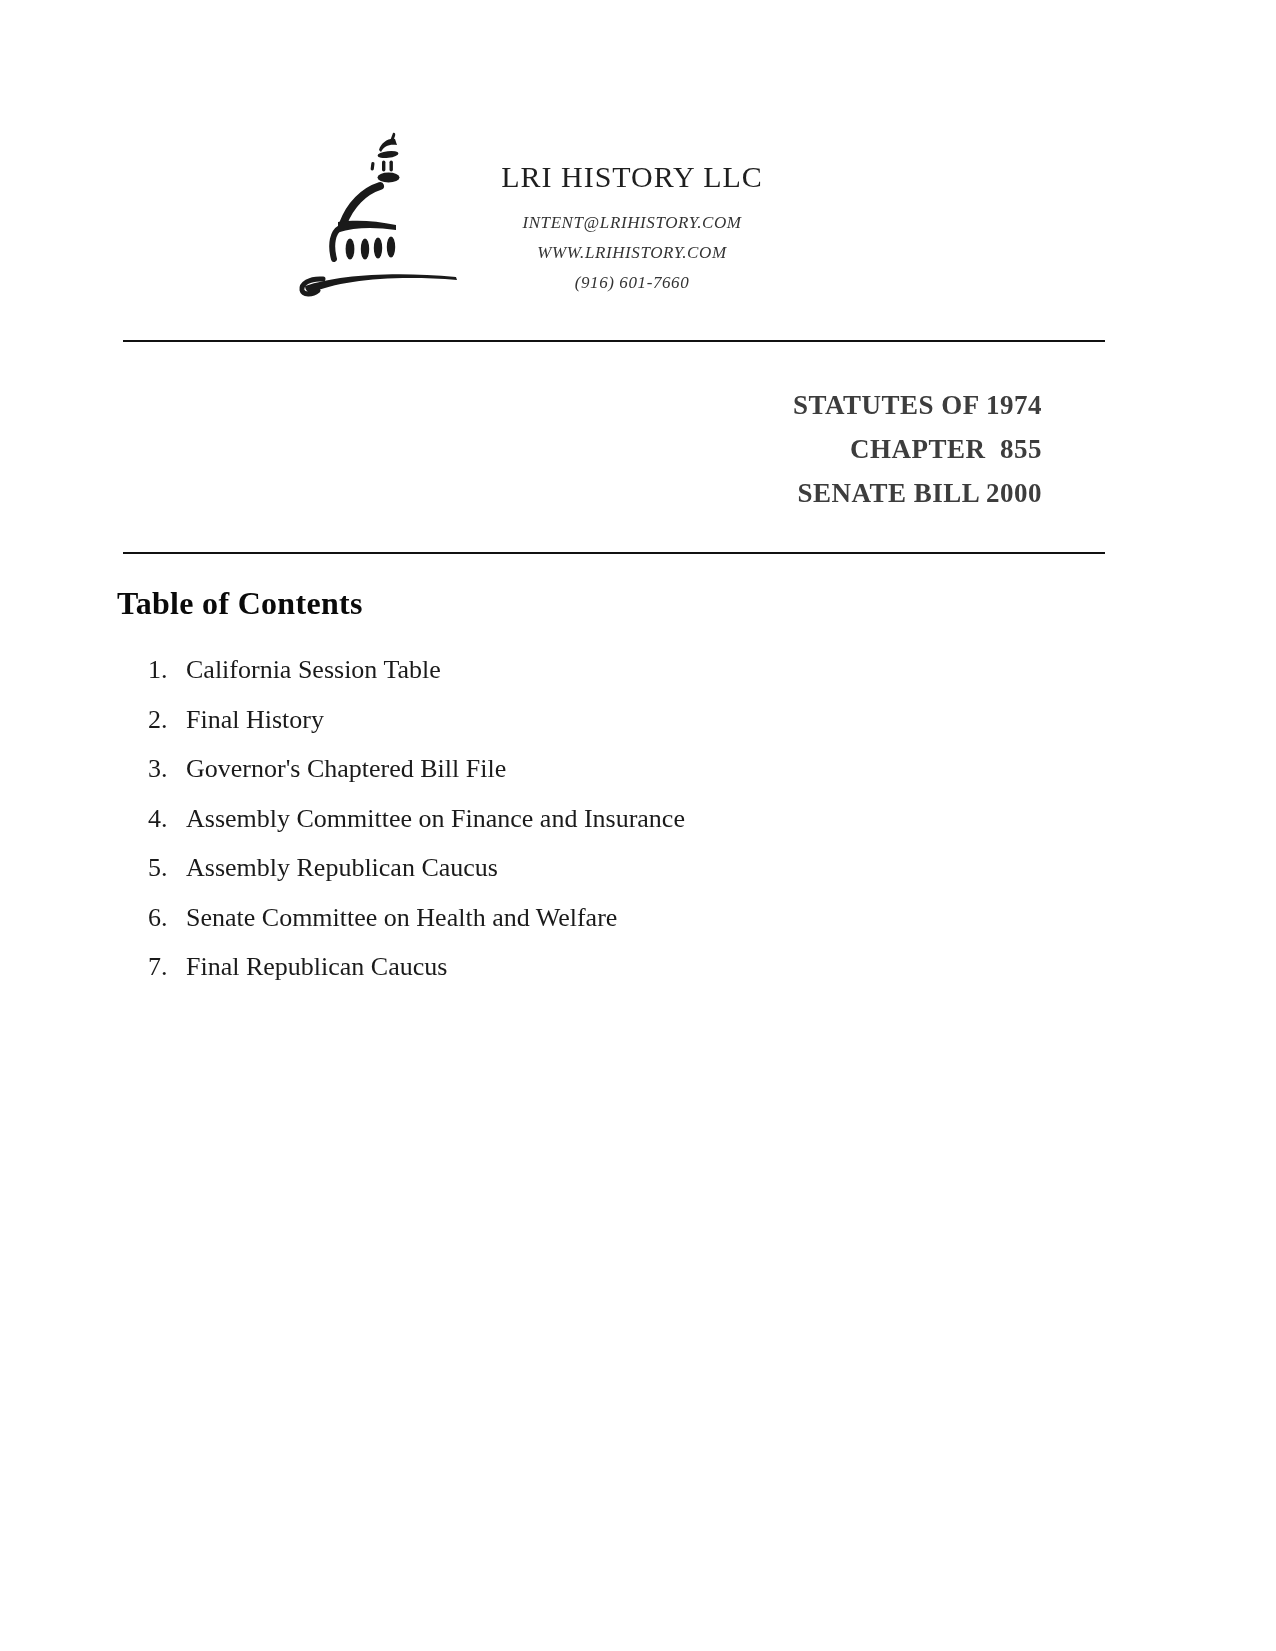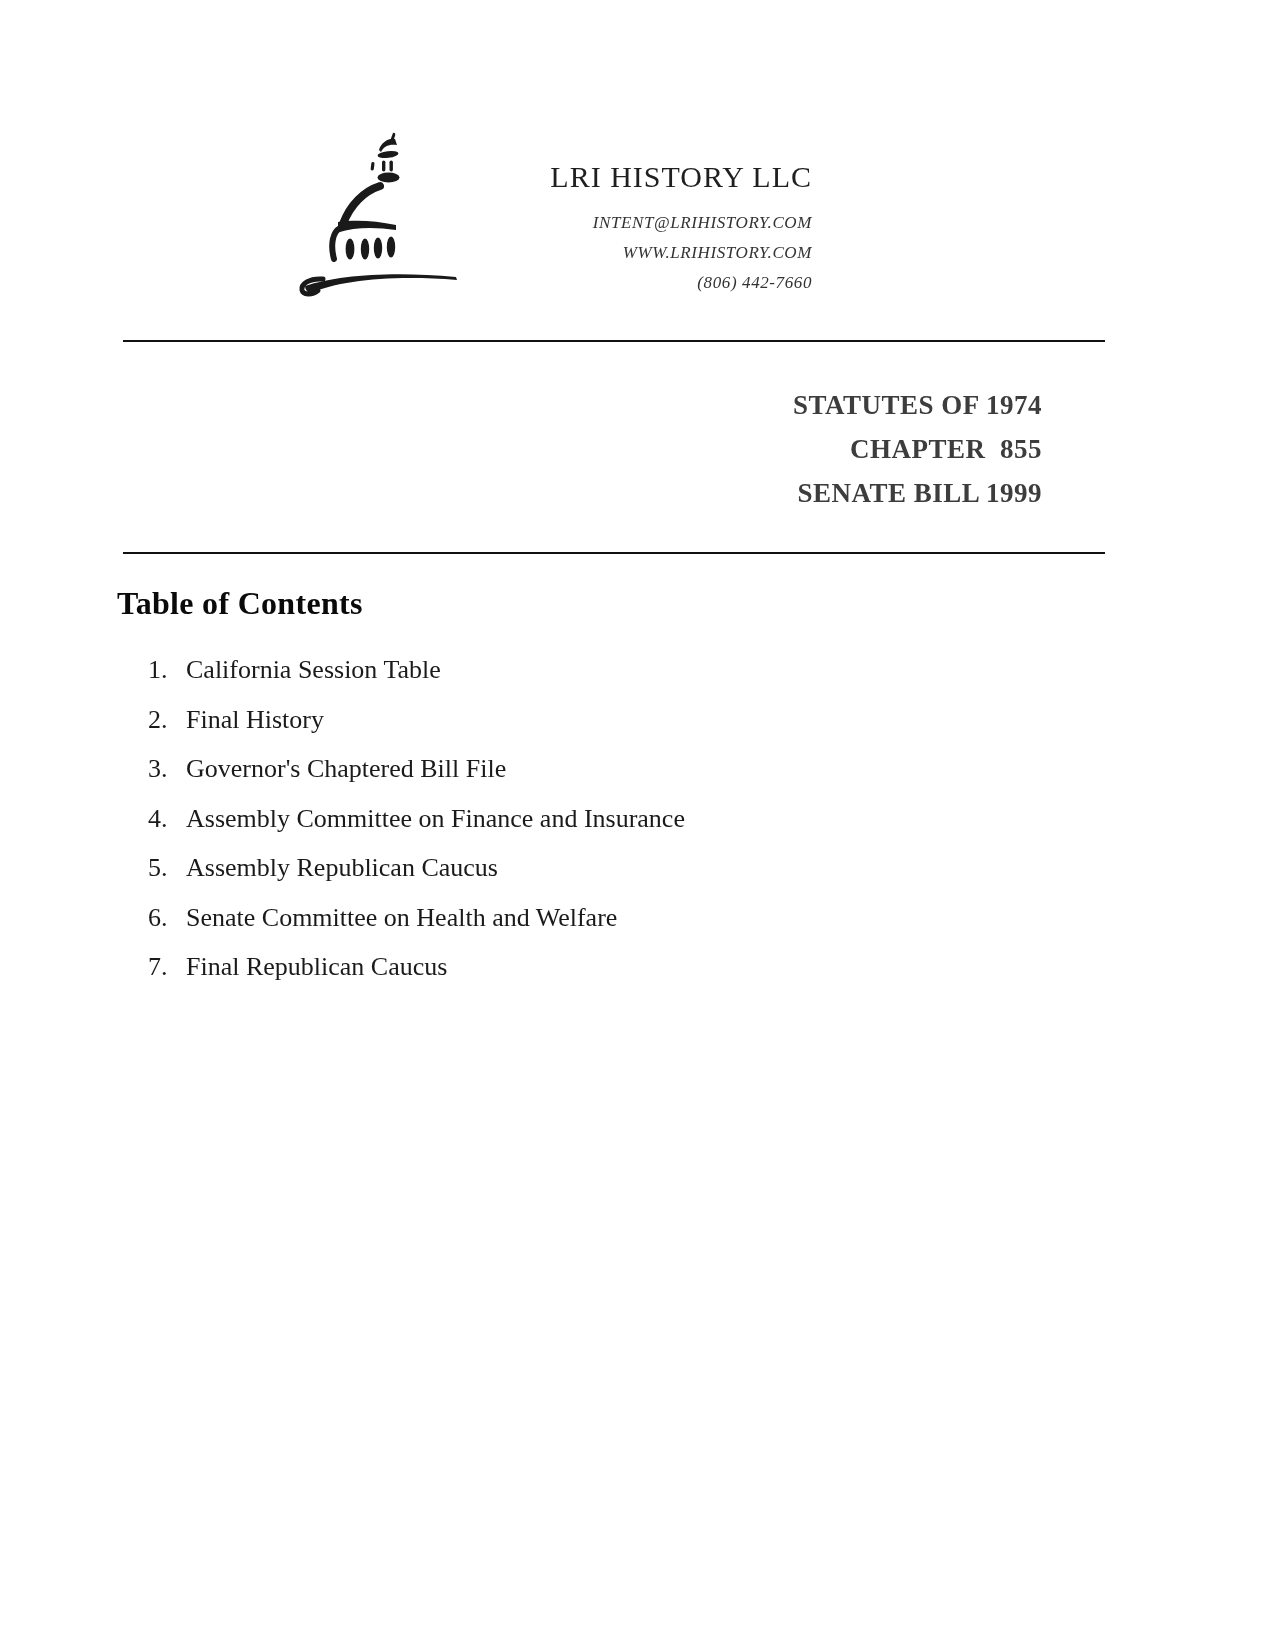--- a/index.html
+++ b/index.html
@@ -19,21 +19,21 @@
     left: 293px;
     top: 128px;
     width: 185px;
     height: 172px;
   }
   .header-text {
     position: absolute;
     left: 452px;
     top: 160px;
     width: 360px;
-    text-align: right;
+    text-align: center;
     color: #262626;
   }
   .company-name {
     font-size: 30px;
     line-height: 34px;
     letter-spacing: 1px;
     color: #1f1f1f;
     white-space: nowrap;
   }
   .contact-line {
@@ -141,29 +141,29 @@
       <ellipse cx="98" cy="119" rx="4.2" ry="10.5"></ellipse>
 
       <path d="M12,158 C45,147 100,143 163,149 L164,152 C100,147 48,152 17,165.5 C14,164 12,161 12,158 Z"></path>
     </g>
   </svg>
 
   <div class="header-text">
     <div class="company-name">LRI HISTORY LLC</div>
     <div class="contact-line first">INTENT@LRIHISTORY.COM</div>
     <div class="contact-line">WWW.LRIHISTORY.COM</div>
-    <div class="contact-line">(806) 442-7660</div>
+    <div class="contact-line">(916) 601-7660</div>
   </div>
 
   <div class="rule rule-1"></div>
 
   <div class="statutes-block">
     <div class="statutes-line">STATUTES OF 1974</div>
     <div class="statutes-line">CHAPTER  855</div>
-    <div class="statutes-line">SENATE BILL 1999</div>
+    <div class="statutes-line">SENATE BILL 2000</div>
   </div>
 
   <div class="rule rule-2"></div>
 
   <div class="toc-heading">Table of Contents</div>
 
   <div class="toc-list">
     <div class="toc-item">
       <span class="toc-num">1.</span>
       <span class="toc-label">California Session Table</span>

